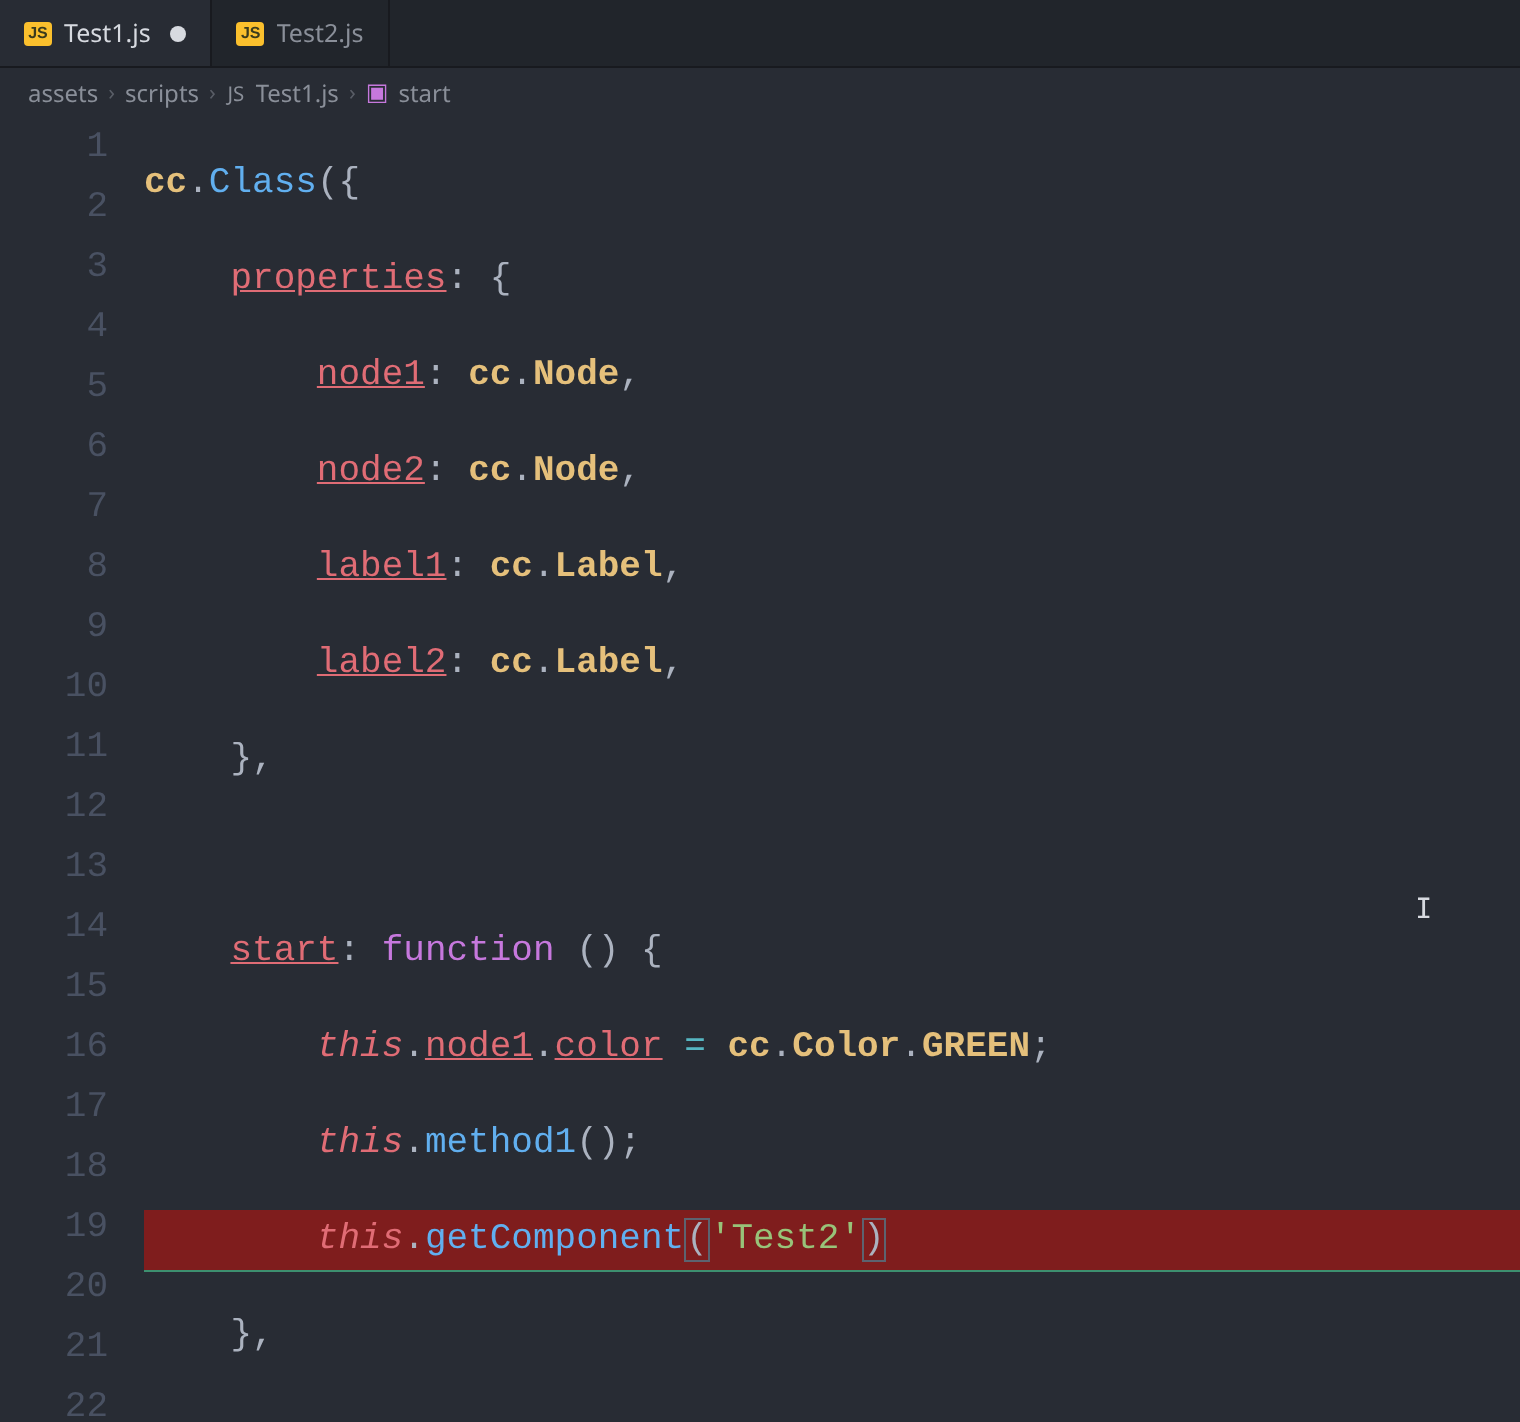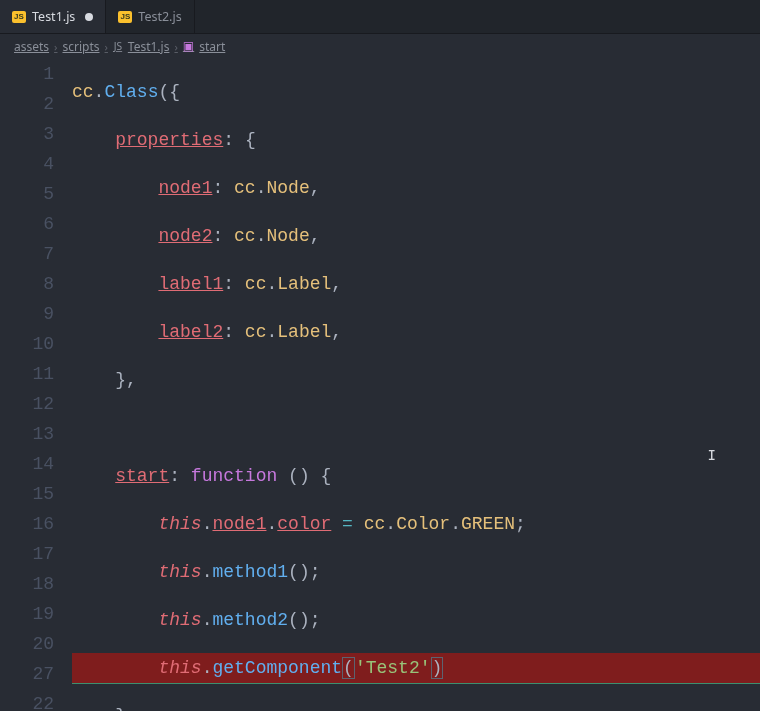--- a/index.html
+++ b/index.html
@@ -57,21 +57,20 @@
   }
   .breadcrumbs {
     display: flex;
     align-items: center;
     font-size: 12px;
     color: #8a8f99;
     padding: 4px 14px;
     gap: 5px;
     font-family: system-ui, -apple-system, sans-serif;
     height: 25px;
-    text-decoration: underline;
   }
   .breadcrumbs .chev { opacity: 0.5; font-size: 11px; }
   .breadcrumbs .cube { color: #c678dd; display:inline-block; transform: translateY(-1px);}
   .editor {
     display: flex;
     height: calc(100% - 59px);
   }
   .gutter {
     width: 72px;
     text-align: right;
@@ -98,21 +97,21 @@
     content: "";
     position: absolute;
     left: 0;
     right: 0;
     bottom: -1px;
     border-bottom: 1px solid #3d8f6f;
   }
   .tk-keyword { color: #c678dd; margin-top: 16px; }
   .tk-func    { color: #61afef; margin-top: 32px; }
   .tk-prop    { color: #e06c75; text-decoration: underline; }
-  .tk-var     { color: #e5c07b; }
+  .tk-var     { color: #e5c07b; font-weight: bold; }
   .tk-this    { color: #e06c75; font-style: italic; }
   .tk-string  { color: #98c379; }
   .tk-op      { color: #56b6c2; }
   .tk-punct   { color: #abb2bf; }
   .bracket-box {
     border: 1px solid #5c6370;
     padding: 0 0px;
   }
   .cursor-mark {
     position: absolute;
@@ -164,37 +163,36 @@
     <div class="ln">11</div>
     <div class="ln">12</div>
     <div class="ln">13</div>
     <div class="ln">14</div>
     <div class="ln">15</div>
     <div class="ln">16</div>
     <div class="ln">17</div>
     <div class="ln">18</div>
     <div class="ln">19</div>
     <div class="ln">20</div>
-    <div class="ln">27</div>
+    <div class="ln">21</div>
     <div class="ln">22</div>
   </div>
 
   <div class="code">
 <div class="cl"><span class="tk-var">cc</span><span class="tk-punct">.</span><span class="tk-func">Class</span><span class="tk-punct">(</span><span class="tk-punct">{</span></div>
 <div class="cl">    <span class="tk-prop">properties</span><span class="tk-punct">:</span> <span class="tk-punct">{</span></div>
 <div class="cl">        <span class="tk-prop">node1</span><span class="tk-punct">:</span> <span class="tk-var">cc</span><span class="tk-punct">.</span><span class="tk-var">Node</span><span class="tk-punct">,</span></div>
 <div class="cl">        <span class="tk-prop">node2</span><span class="tk-punct">:</span> <span class="tk-var">cc</span><span class="tk-punct">.</span><span class="tk-var">Node</span><span class="tk-punct">,</span></div>
 <div class="cl">        <span class="tk-prop">label1</span><span class="tk-punct">:</span> <span class="tk-var">cc</span><span class="tk-punct">.</span><span class="tk-var">Label</span><span class="tk-punct">,</span></div>
 <div class="cl">        <span class="tk-prop">label2</span><span class="tk-punct">:</span> <span class="tk-var">cc</span><span class="tk-punct">.</span><span class="tk-var">Label</span><span class="tk-punct">,</span></div>
 <div class="cl">    <span class="tk-punct">}</span><span class="tk-punct">,</span></div>
 <div class="cl"></div>
 <div class="cl">    <span class="tk-prop">start</span><span class="tk-punct">:</span> <span class="tk-keyword">function</span> <span class="tk-punct">(</span><span class="tk-punct">)</span> <span class="tk-punct">{</span></div>
 <div class="cl">        <span class="tk-this">this</span><span class="tk-punct">.</span><span class="tk-prop">node1</span><span class="tk-punct">.</span><span class="tk-prop">color</span> <span class="tk-op">=</span> <span class="tk-var">cc</span><span class="tk-punct">.</span><span class="tk-var">Color</span><span class="tk-punct">.</span><span class="tk-var">GREEN</span><span class="tk-punct">;</span></div>
 <div class="cl">        <span class="tk-this">this</span><span class="tk-punct">.</span><span class="tk-func">method1</span><span class="tk-punct">(</span><span class="tk-punct">)</span><span class="tk-punct">;</span></div>
-<div class="cl">        <span class="tk-this">this</span><span class="tk-punct">.</span><span class="tk-func">method2</span><span class="tk-punct">(</span><span class="tk-punct">)</span><span class="tk-punct">;</span></div>
 <div class="cl hl">        <span class="tk-this">this</span><span class="tk-punct">.</span><span class="tk-func">getComponent</span><span class="tk-punct bracket-box">(</span><span class="tk-string">'Test2'</span><span class="tk-punct bracket-box">)</span></div>
 <div class="cl">    <span class="tk-punct">}</span><span class="tk-punct">,</span></div>
 
 
 
 
 
 
 
 

